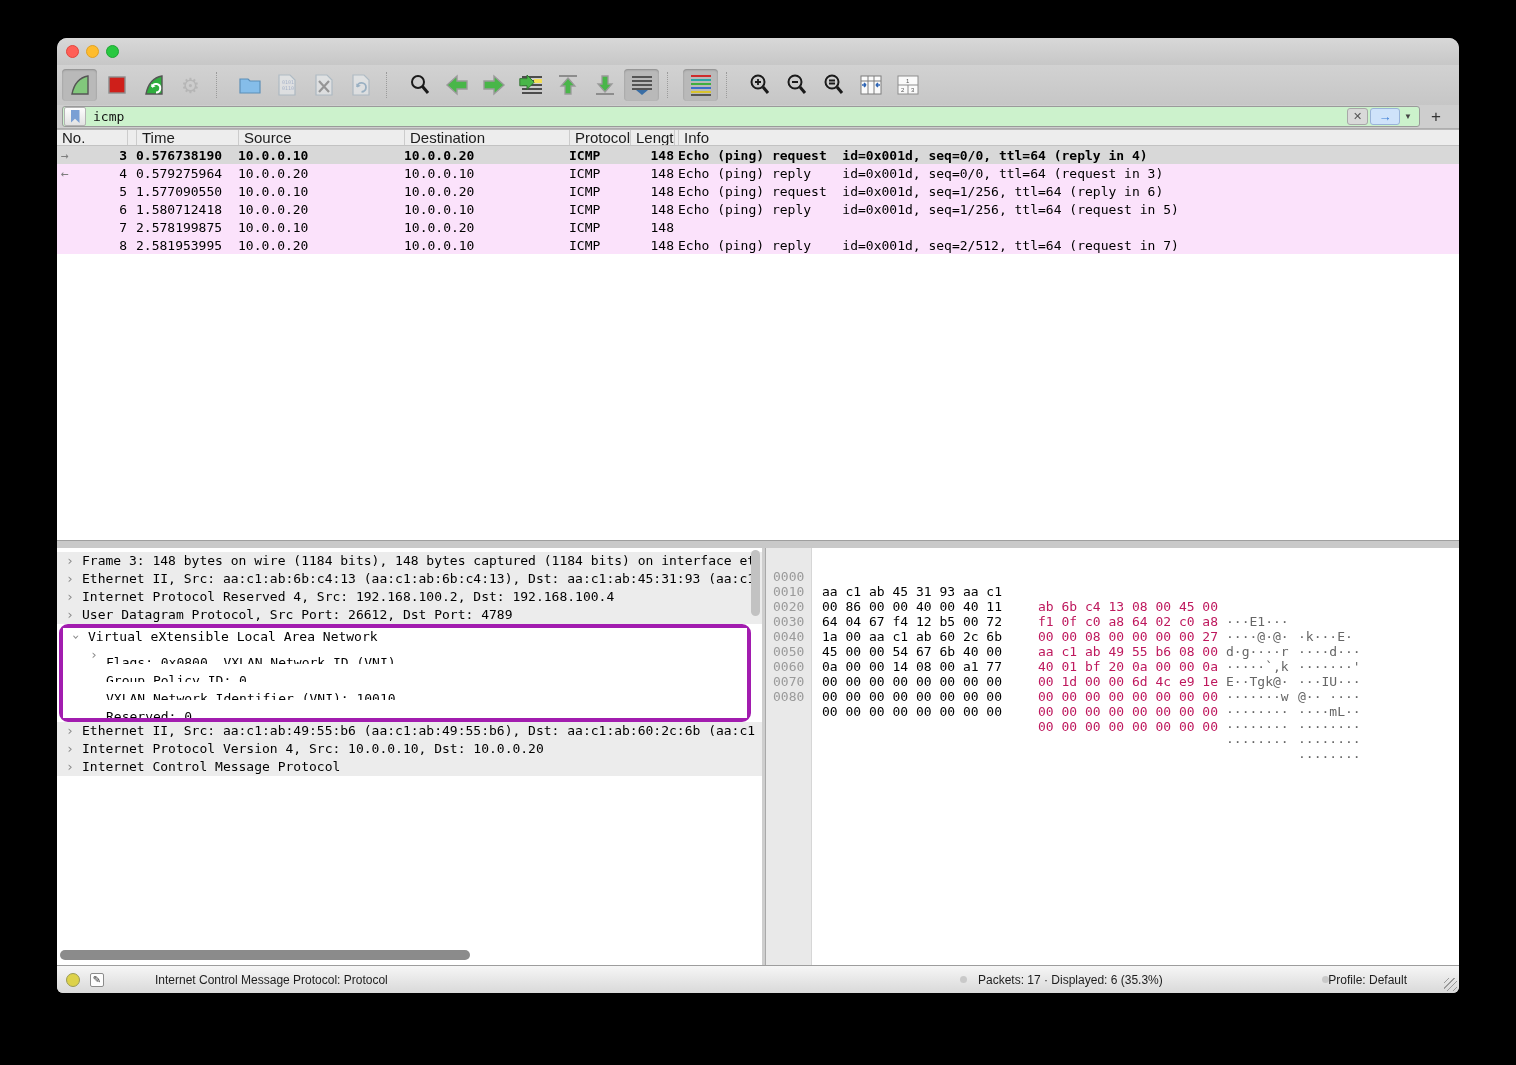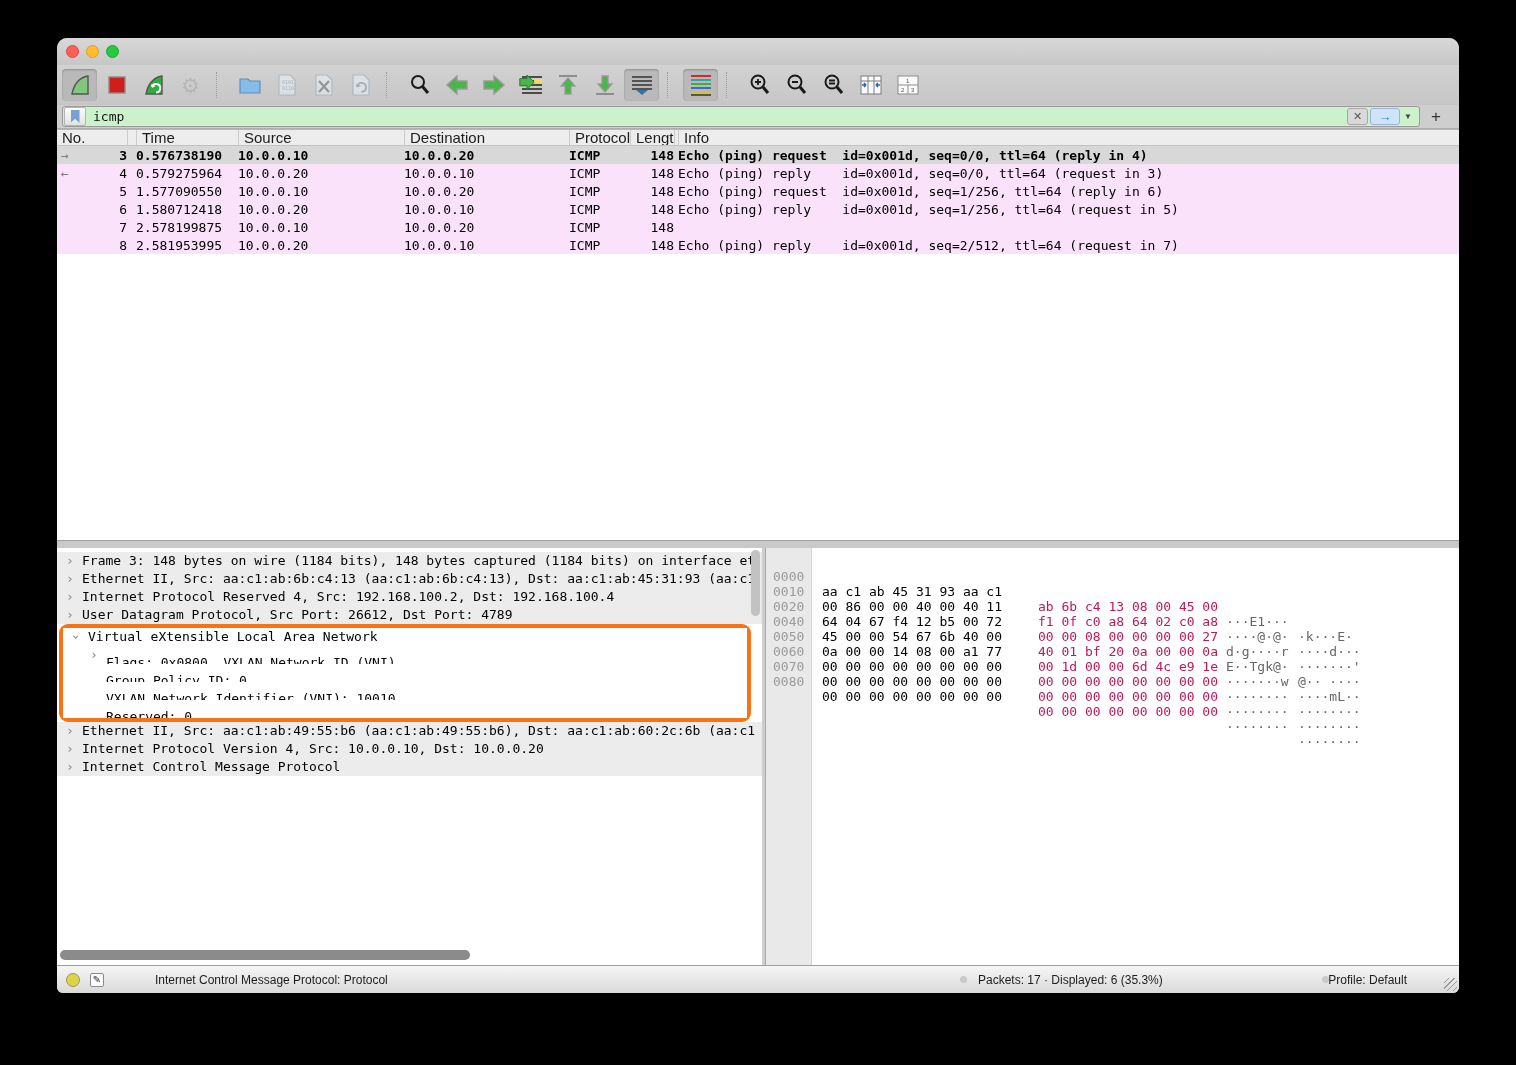--- a/index.html
+++ b/index.html
@@ -68,21 +68,21 @@
   .splitter { height:8px; background:#c9c9c9; border-top:1px solid #9f9f9f; }
 
   
   .bottom { position:relative; height:417px; background:#cecece; }
   .details-pane { position:absolute; left:0; top:0; width:705px; height:417px; background:#fff; overflow:hidden; }
   .details-rows { padding-top:4px; }
   .drow { height:18px; line-height:18px; font-size:13px; color:#000; overflow:hidden; background:#ececec; position:relative; }
   .drow .exp { position:absolute; left:9px; top:0; color:#8a8a8a; font-size:13px; }
   .drow .exp.open { transform:rotate(90deg); transform-origin:center; }
   .drow .txt { position:absolute; left:25px; top:0; }
-  .vxlan-box { border:4px solid #f97316; border-radius:9px; background:#fff; width:692px; margin-left:2px; }
+  .vxlan-box { border:4px solid #a21caf; border-radius:9px; background:#fff; width:692px; margin-left:2px; }
   .vxlan-box .drow { background:#fff; }
   .vxlan-box .drow .exp2 { position:absolute; left:27px; top:0; color:#8a8a8a; font-size:13px; }
   .vxlan-box .drow .txt2 { position:absolute; left:43px; top:8px; }
   .d-vscroll { position:absolute; right:2px; top:2px; width:9px; height:66px; background:#c2c2c2; border-radius:5px; }
   .d-hscroll { position:absolute; left:3px; bottom:5px; width:410px; height:10px; background:#8b8b8b; border-radius:5px; }
 
   .hex-pane { position:absolute; left:708px; top:0; width:694px; height:417px; background:#fff;
               border-left:1px solid #a9a9a9; overflow:hidden; }
   .offset-strip { position:absolute; left:0; top:0; width:46px; height:417px; background:#e9e9e9; border-right:1px solid #d6d6d6; }
   .hex-rows { position:relative; padding-top:6px; }
@@ -450,20 +450,27 @@
           <span class="a2">····d···</span>
         </div>
         <div class="hrow mono">
           <span class="off">0020</span>
           <span class="h1">64 04 67 f4 12 b5 00 72</span>
           <span class="h2">00 00 08 00 00 00 00 27</span>
           <span class="a1">d·g····r</span>
           <span class="a2">·······'</span>
         </div>
         <div class="hrow mono">
+          <span class="off">0030</span>
+          <span class="h1">1a 00 aa c1 ab 60 2c 6b</span>
+          <span class="h2">aa c1 ab 49 55 b6 08 00</span>
+          <span class="a1">·····`,k</span>
+          <span class="a2">···IU···</span>
+        </div>
+        <div class="hrow mono">
           <span class="off">0040</span>
           <span class="h1">45 00 00 54 67 6b 40 00</span>
           <span class="h2">40 01 bf 20 0a 00 00 0a</span>
           <span class="a1">E··Tgk@·</span>
           <span class="a2">@·· ····</span>
         </div>
         <div class="hrow mono">
           <span class="off">0050</span>
           <span class="h1">0a 00 00 14 08 00 a1 77</span>
           <span class="h2">00 1d 00 00 6d 4c e9 1e</span>

